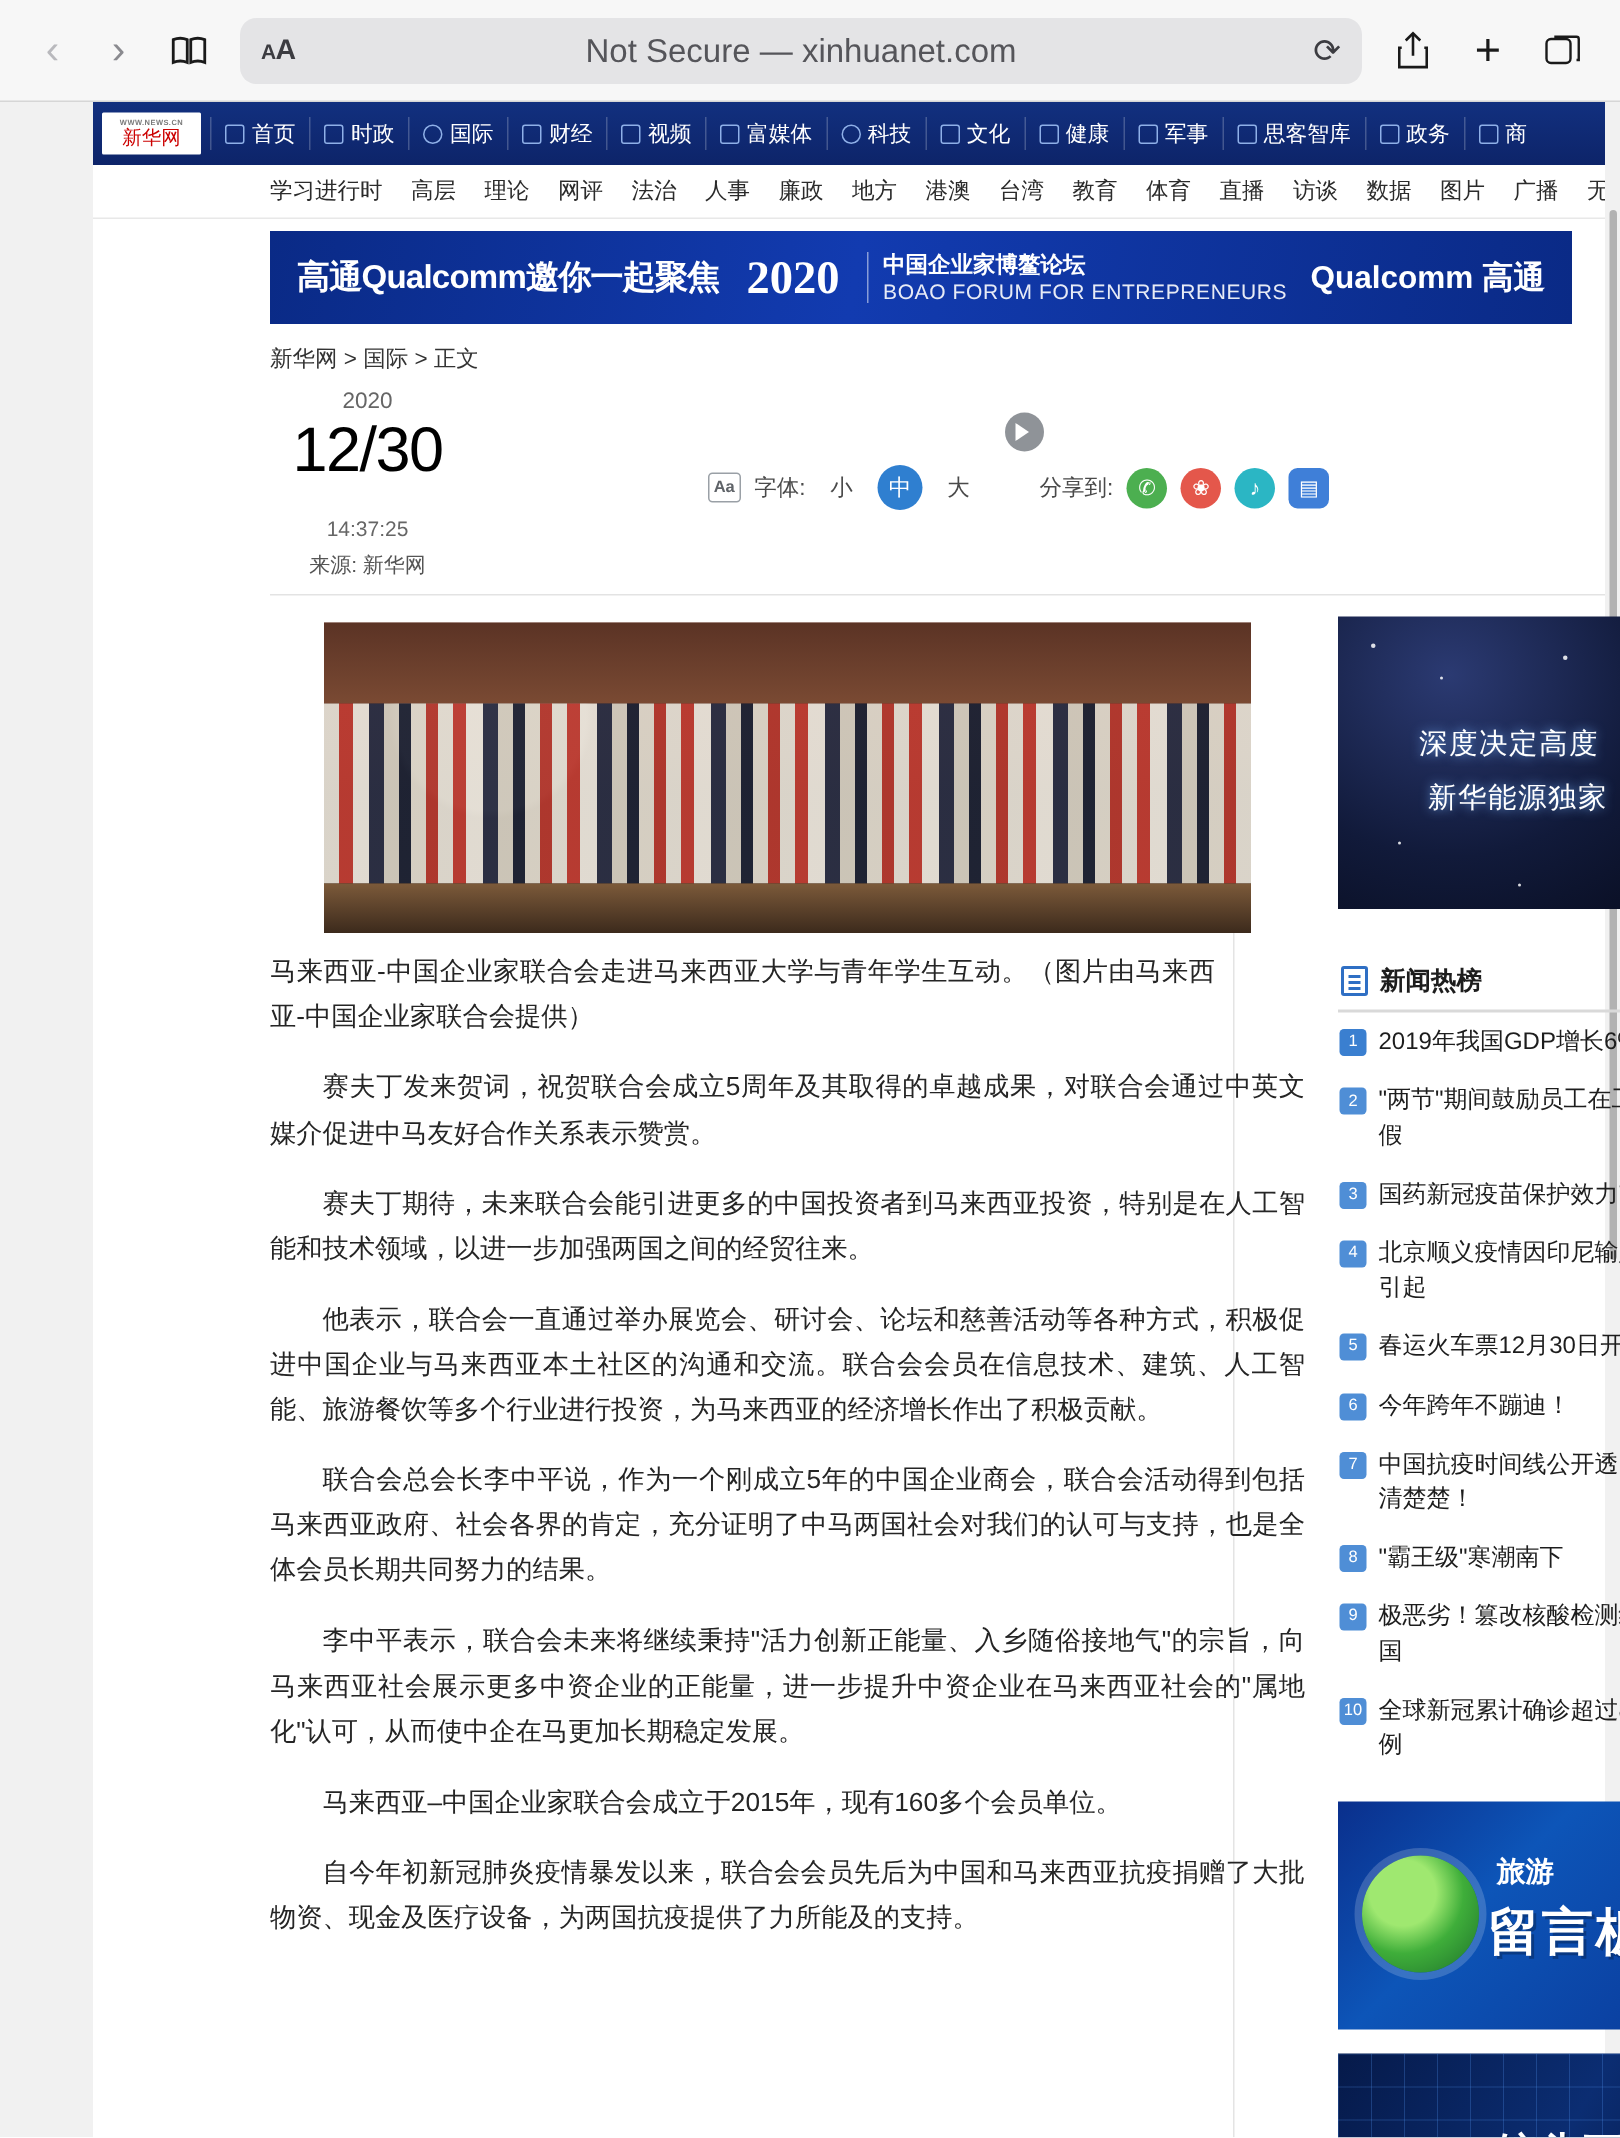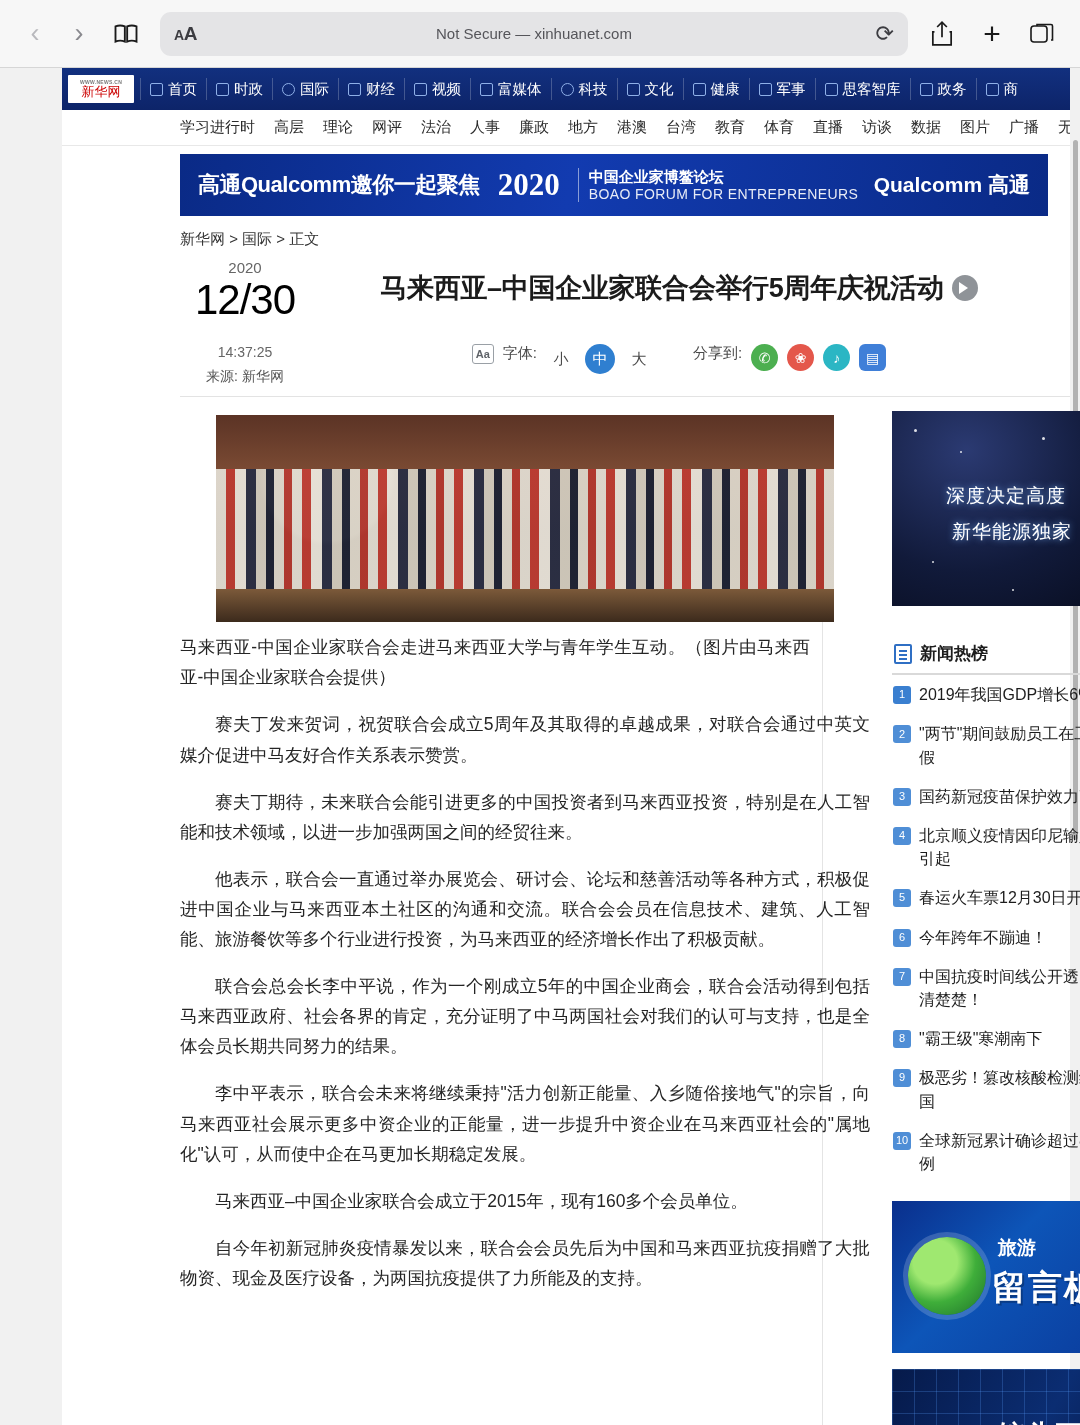--- a/index.html
+++ b/index.html
@@ -53,21 +53,21 @@
     color: #3c3c41;
     letter-spacing: -0.5px;
     display: flex;
     align-items: baseline;
   }
   #aa-button .small-a { font-size: 14px; }
   #url-text {
     position: absolute;
     left: 0; right: 0;
     text-align: center;
-    font-size: 15px;
+    font-size: 22px;
     color: #55555a;
     pointer-events: none;
   }
   #reload-button {
     margin-left: auto;
     font-size: 22px;
     color: #3c3c41;
     z-index: 2;
   }
   #share-icon svg, #tabs-icon svg { width: 26px; height: 28px; }
@@ -241,24 +241,24 @@
     content: "";
     position: absolute;
     left: 7px; top: 7px;
     width: 0; height: 0;
     border-top: 6px solid transparent;
     border-bottom: 6px solid transparent;
     border-left: 9px solid #ffffff;
   }
   #tools-row {
     display: flex;
-    align-items: flex-start;
+    align-items: center;
     justify-content: center;
     gap: 9px;
-    margin-top: 38px;
+    margin-top: 4px;
     font-size: 15px;
     color: #4a4a4a;
   }
   .aa-box {
     width: 22px; height: 20px;
     border: 1px solid #9aa0a6;
     border-radius: 3px;
     font-size: 11px;
     color: #5f6368;
     display: flex; align-items: center; justify-content: center;
@@ -635,21 +635,21 @@
 
     <div id="article-head">
       <div id="date-block">
         <div class="year">2020</div>
         <div class="md">12/30</div>
         <div class="time">14:37:25</div>
         <div class="source">来源: 新华网</div>
       </div>
       <div id="title-block">
         <div id="article-title">
-          <span>马来西亚–中国企业家联合会举行5周年庆祝活动</span><span id="speaker-icon"></span>
+          <span id="speaker-icon"></span>
         </div>
         <div id="tools-row">
           <span class="aa-box">Aa</span>
           <span>字体:</span>
           <span class="size-opt">小</span>
           <span class="size-opt active">中</span>
           <span class="size-opt">大</span>
           <span id="share-label">分享到:</span>
           <span class="share-dot sd-wechat">✆</span>
           <span class="share-dot sd-weibo">❀</span>

